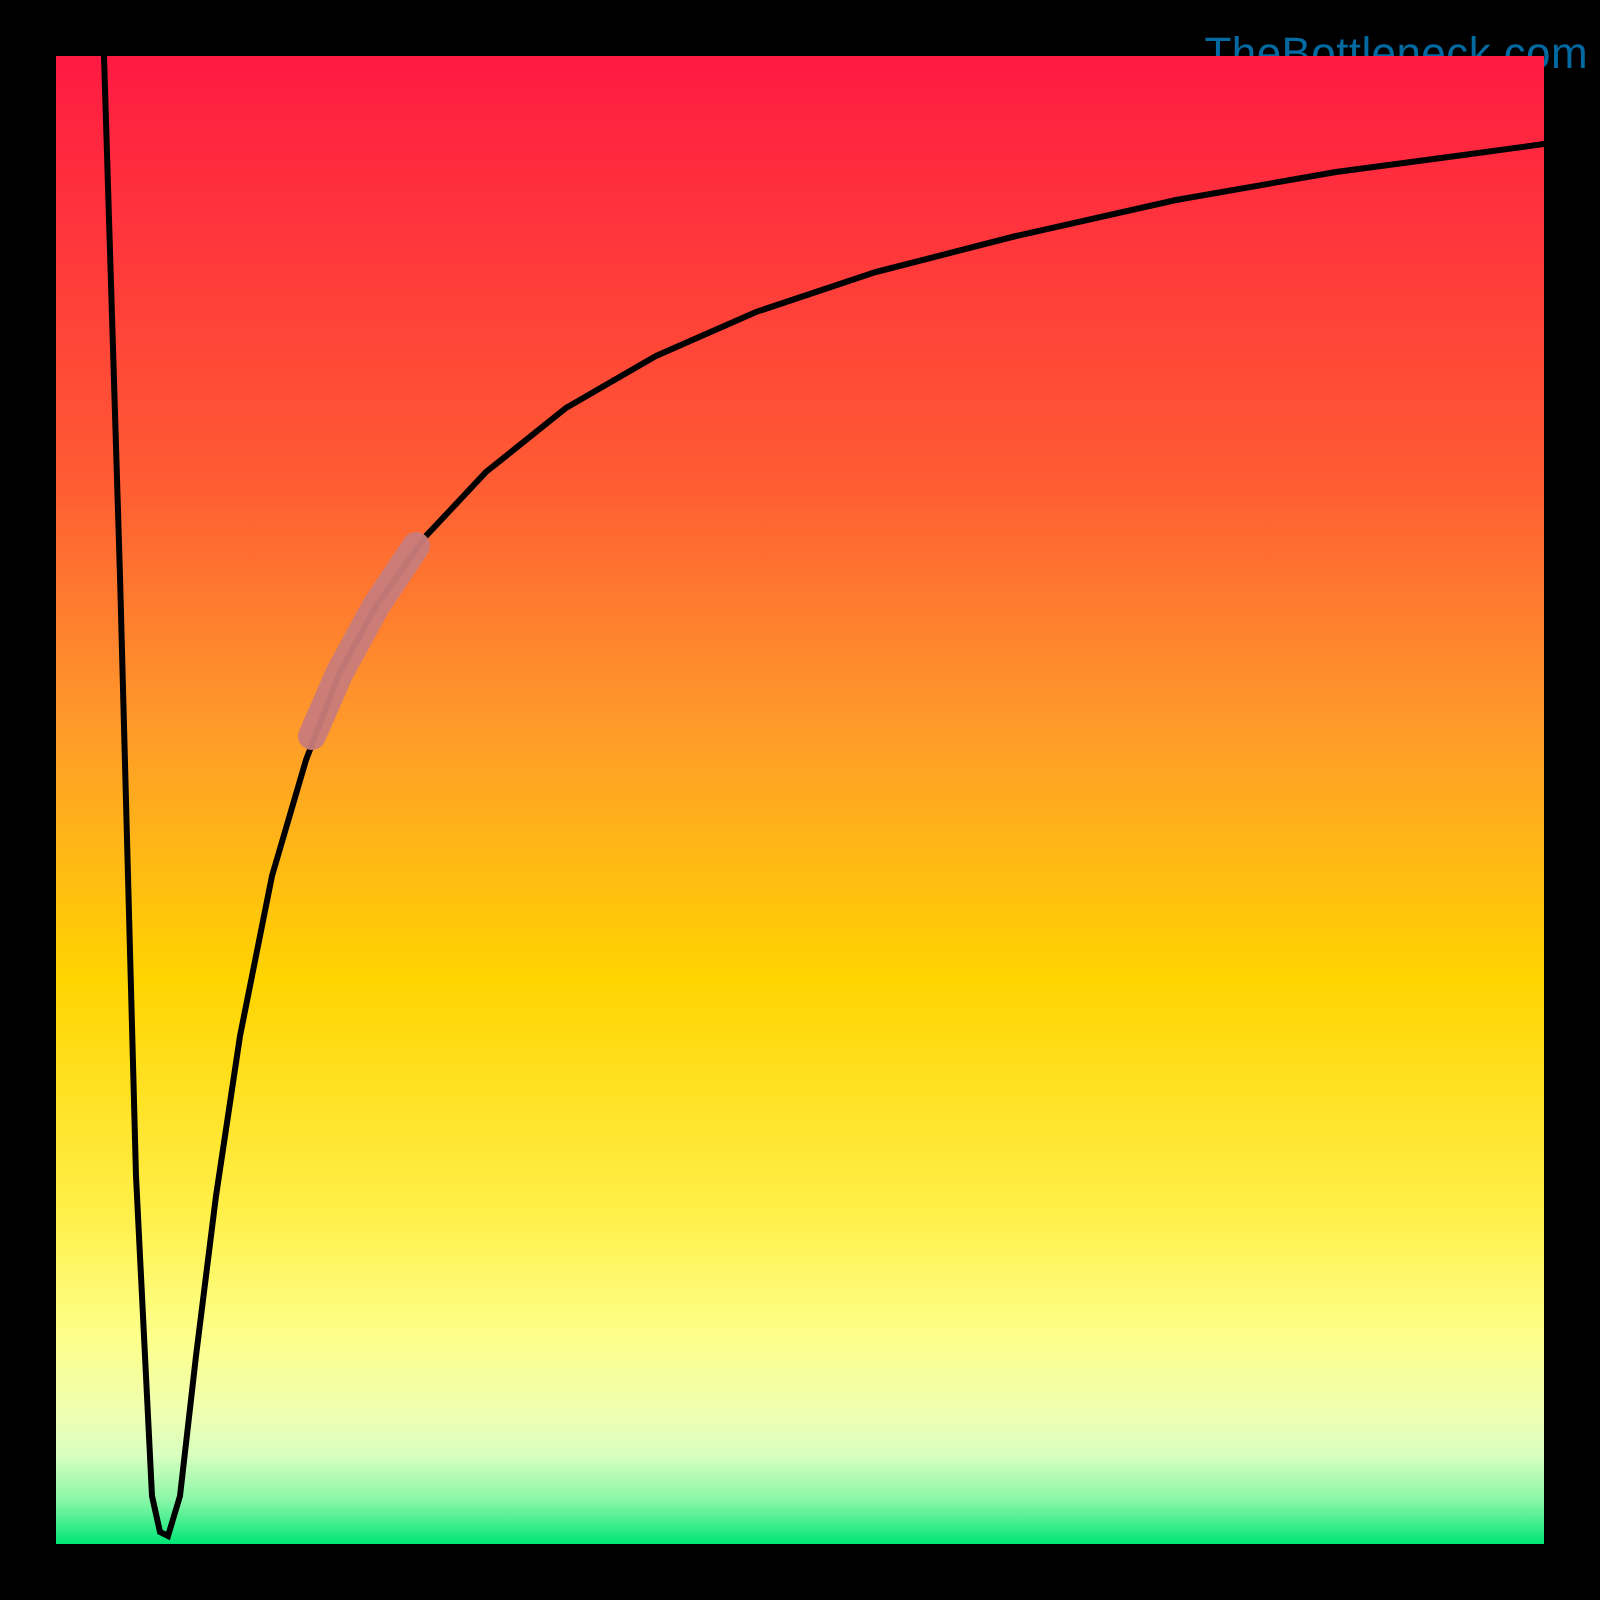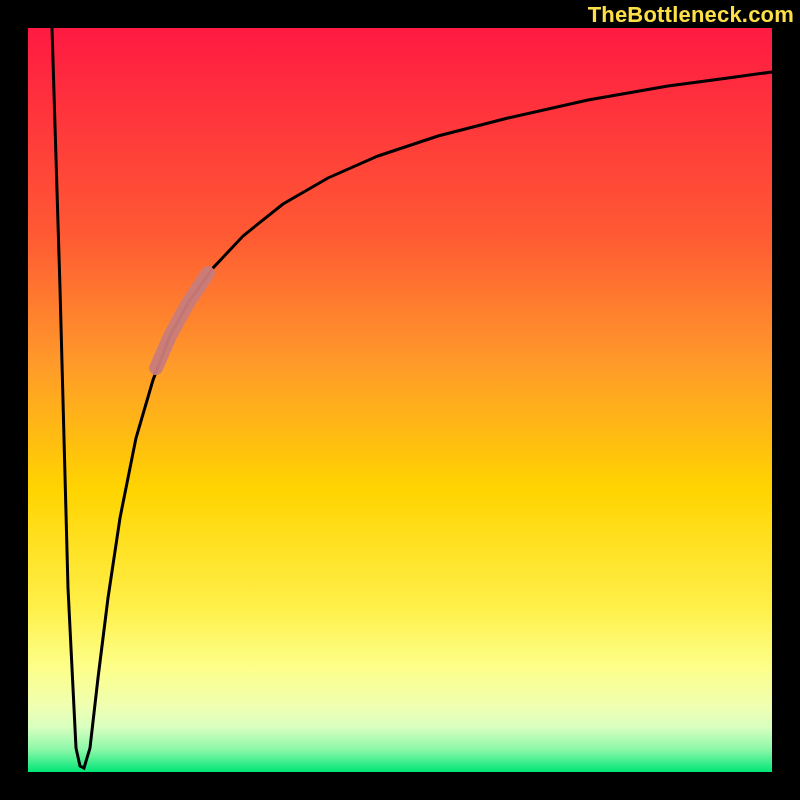--- a/index.html
+++ b/index.html
@@ -12,25 +12,25 @@
     font-family: Arial, Helvetica, sans-serif;
   }
   .frame {
     position: relative;
     width: 800px;
     height: 800px;
     background: #000;
   }
   .watermark {
     position: absolute;
-    top: 2px;
+    top: 14px;
     right: 6px;
-    color: #fde047;
+    color: #0369a1;
     font-size: 22px;
-    font-weight: 700;
+    font-weight: 400;
     font-family: Arial, sans-serif;
     letter-spacing: 0.2px;
     user-select: none;
   }
   .plot {
     position: absolute;
     left: 28px;
     top: 28px;
     width: 744px;
     height: 744px;

